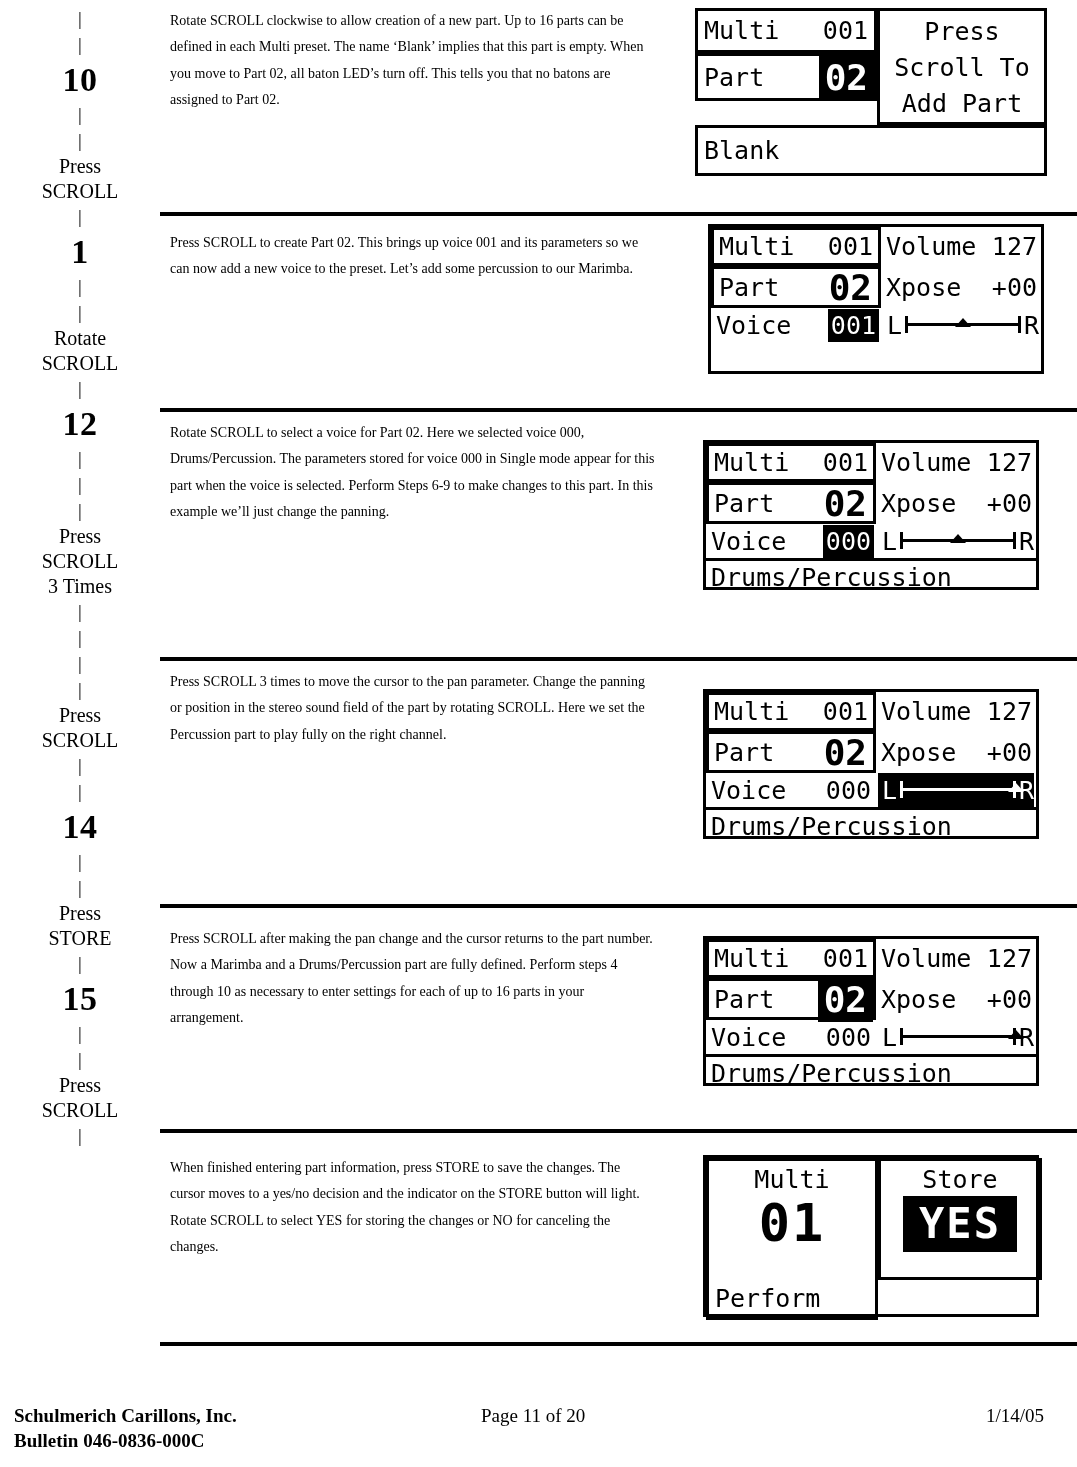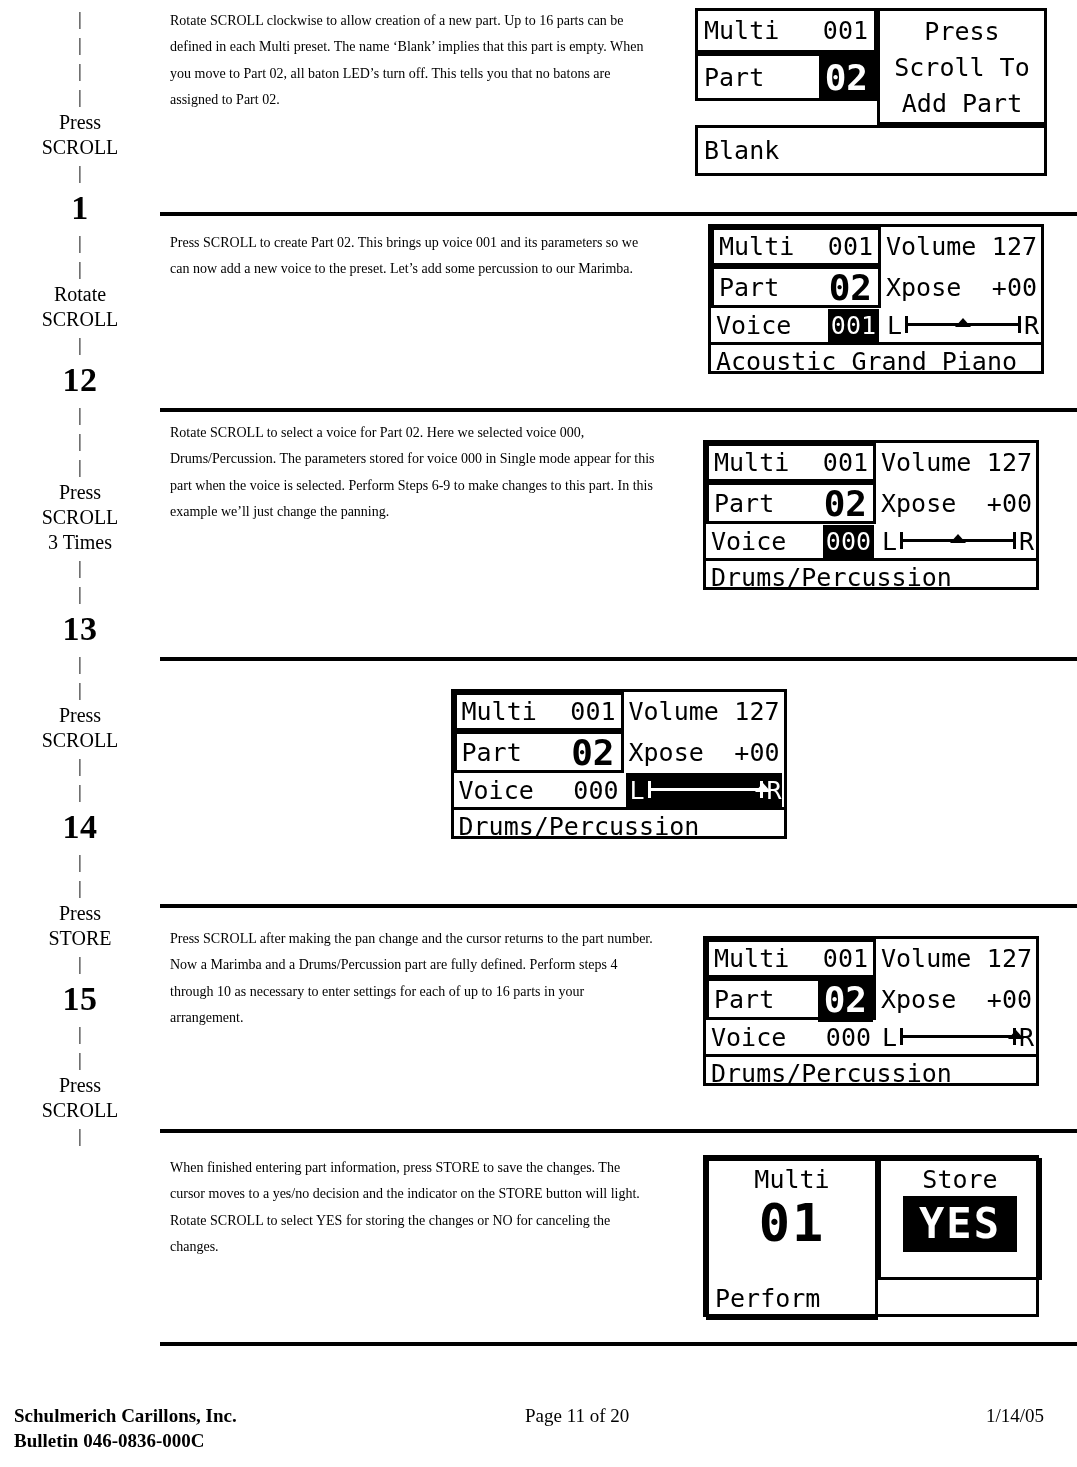--- a/index.html
+++ b/index.html
@@ -244,53 +244,53 @@
   .footer {
     position: absolute;
     left: 0;
     bottom: 14px;
     width: 1077px;
     font-size: 19px;
     line-height: 25px;
   }
   .footer-row { position: relative; height: 25px; }
   .f-left  { position: absolute; left: 14px; top: 0; font-weight: bold; }
-  .f-mid   { position: absolute; left: 481px; top: 0; margin-left: 44px; }
+  .f-mid   { position: absolute; left: 481px; top: 0; }
   .f-right { position: absolute; right: 33px; top: 0; text-align: right; }
 </style>
 </head>
 <body>
 
 <div class="page">
 
   <div class="rail">
     <div class="rail-inner" id="rail-inner">
         <div class="rail-pipe">|</div>
         <div class="rail-pipe">|</div>
+        <div class="rail-num">10</div>
         <div class="rail-pipe">|</div>
         <div class="rail-pipe">|</div>
         <div class="rail-label">Press</div>
         <div class="rail-label">SCROLL</div>
         <div class="rail-pipe">|</div>
         <div class="rail-num">1</div>
         <div class="rail-pipe">|</div>
         <div class="rail-pipe">|</div>
         <div class="rail-label">Rotate</div>
         <div class="rail-label">SCROLL</div>
         <div class="rail-pipe">|</div>
         <div class="rail-num">12</div>
         <div class="rail-pipe">|</div>
         <div class="rail-pipe">|</div>
         <div class="rail-pipe">|</div>
         <div class="rail-label">Press</div>
         <div class="rail-label">SCROLL</div>
         <div class="rail-label">3 Times</div>
         <div class="rail-pipe">|</div>
         <div class="rail-pipe">|</div>
-        <div class="rail-num">13</div>
         <div class="rail-pipe">|</div>
         <div class="rail-pipe">|</div>
         <div class="rail-label">Press</div>
         <div class="rail-label">SCROLL</div>
         <div class="rail-pipe">|</div>
         <div class="rail-pipe">|</div>
         <div class="rail-num">14</div>
         <div class="rail-pipe">|</div>
         <div class="rail-pipe">|</div>
         <div class="rail-label">Press</div>
@@ -358,23 +358,20 @@
                 <span class="pl">L</span>
                 <div class="pan-track">
                   <div class="pan-line"></div>
                   <div class="pan-cap l"></div>
                   <div class="pan-cap r"></div>
                   <div class="pan-mark up" style="left: 50%;"></div>
                 </div>
                 <span class="pr">R</span>
               </div>
             </div>
-            <div class="cell" style="left: 0px; top: 115px; width: 330px; height: 35px; padding-left: 5px; border-top: 3px solid rgb(0, 0, 0);">
-              <span>Acoustic Grand Piano</span>
-            </div>
           </div>
         </div>
       </div>
       <div class="steprow" style="min-height: 249px;">
         <div class="desc">Rotate SCROLL to select a voice for Part 02. Here we selected voice 000, Drums/Percussion.  The parameters stored for voice 000 in Single mode appear for this part when the voice is selected.  Perform Steps 6-9 to make changes to this part.  In this example we’ll just change the panning.</div>
         <div class="lcdwrap" style="padding-top: 28px;">
           <div class="lcd lcd-outer lcd-param">
             <div class="cell bx" style="left: 0px; top: 0px; width: 170px; height: 39px; padding-left: 5px; justify-content: space-between; padding-right: 5px;">
               <span class="lbl">Multi</span>
               <span class="val">001</span>
@@ -407,20 +404,21 @@
                 <span class="pr">R</span>
               </div>
             </div>
             <div class="cell" style="left: 0px; top: 115px; width: 330px; height: 35px; padding-left: 5px; border-top: 3px solid rgb(0, 0, 0);">
               <span>Drums/Percussion</span>
             </div>
           </div>
         </div>
       </div>
       <div class="steprow" style="min-height: 247px;">
+        <div class="desc">Press SCROLL 3 times to move the cursor to the pan parameter. Change the panning or position in the stereo sound field of the part by rotating SCROLL.  Here we set the Percussion part to play fully on the right channel.</div>
         <div class="lcdwrap" style="padding-top: 28px;">
           <div class="lcd lcd-outer lcd-param">
             <div class="cell bx" style="left: 0px; top: 0px; width: 170px; height: 39px; padding-left: 5px; justify-content: space-between; padding-right: 5px;">
               <span class="lbl">Multi</span>
               <span class="val">001</span>
             </div>
             <div class="cell" style="left: 170px; top: 0px; width: 160px; height: 39px; padding-left: 5px; justify-content: space-between; padding-right: 4px;">
               <span>Volume</span>
               <span>127</span>
             </div>

